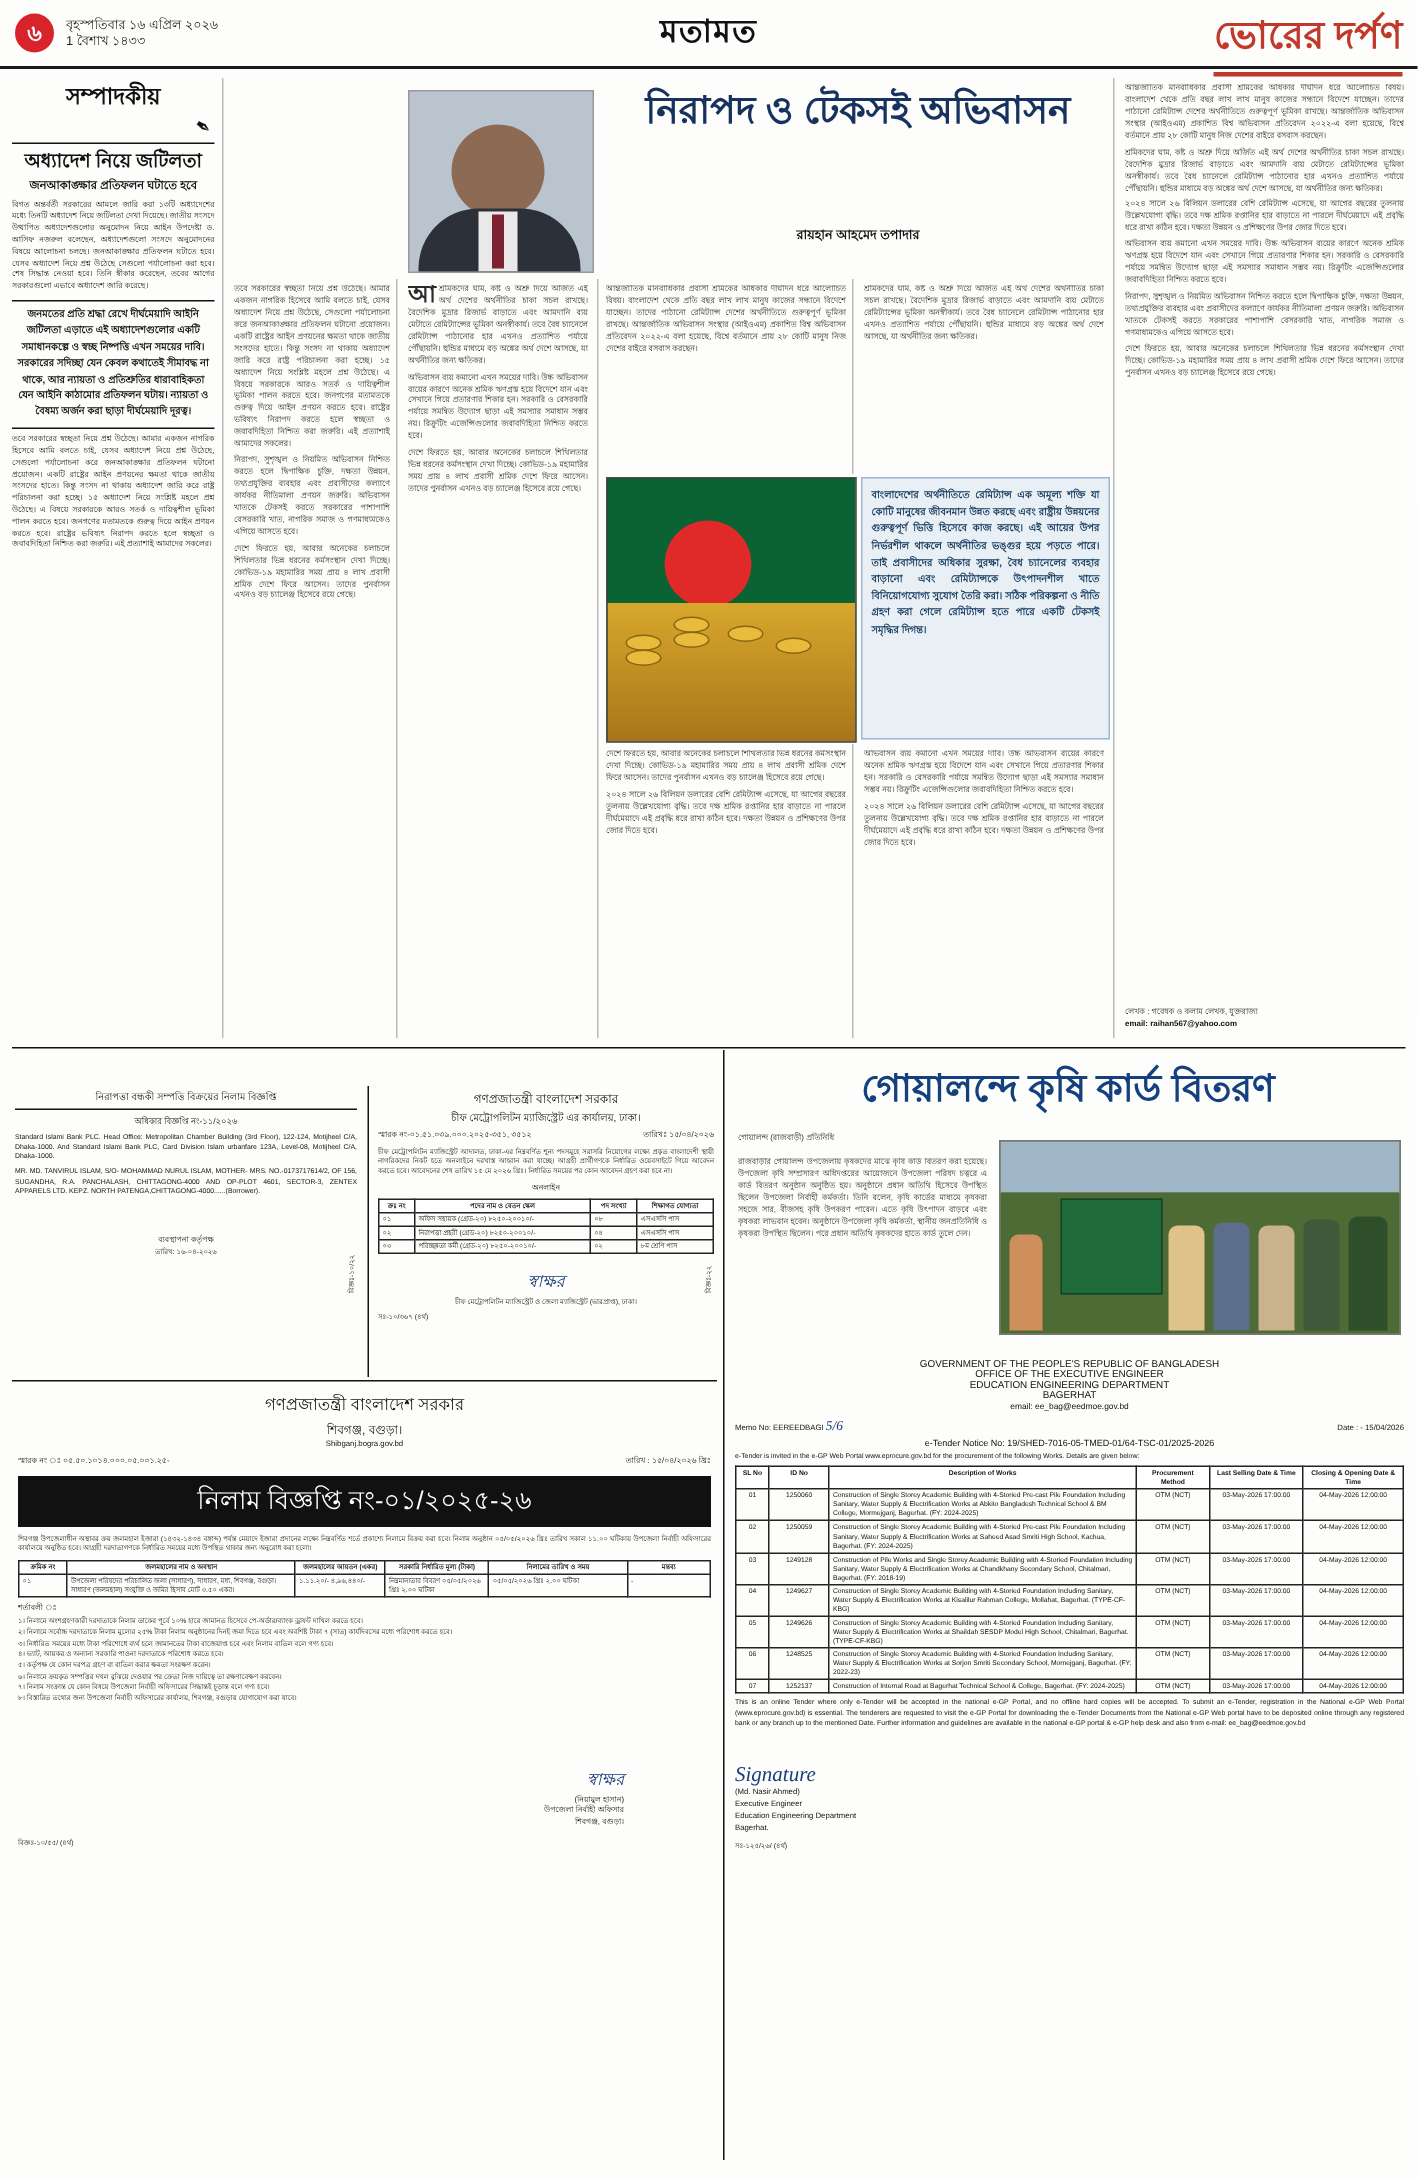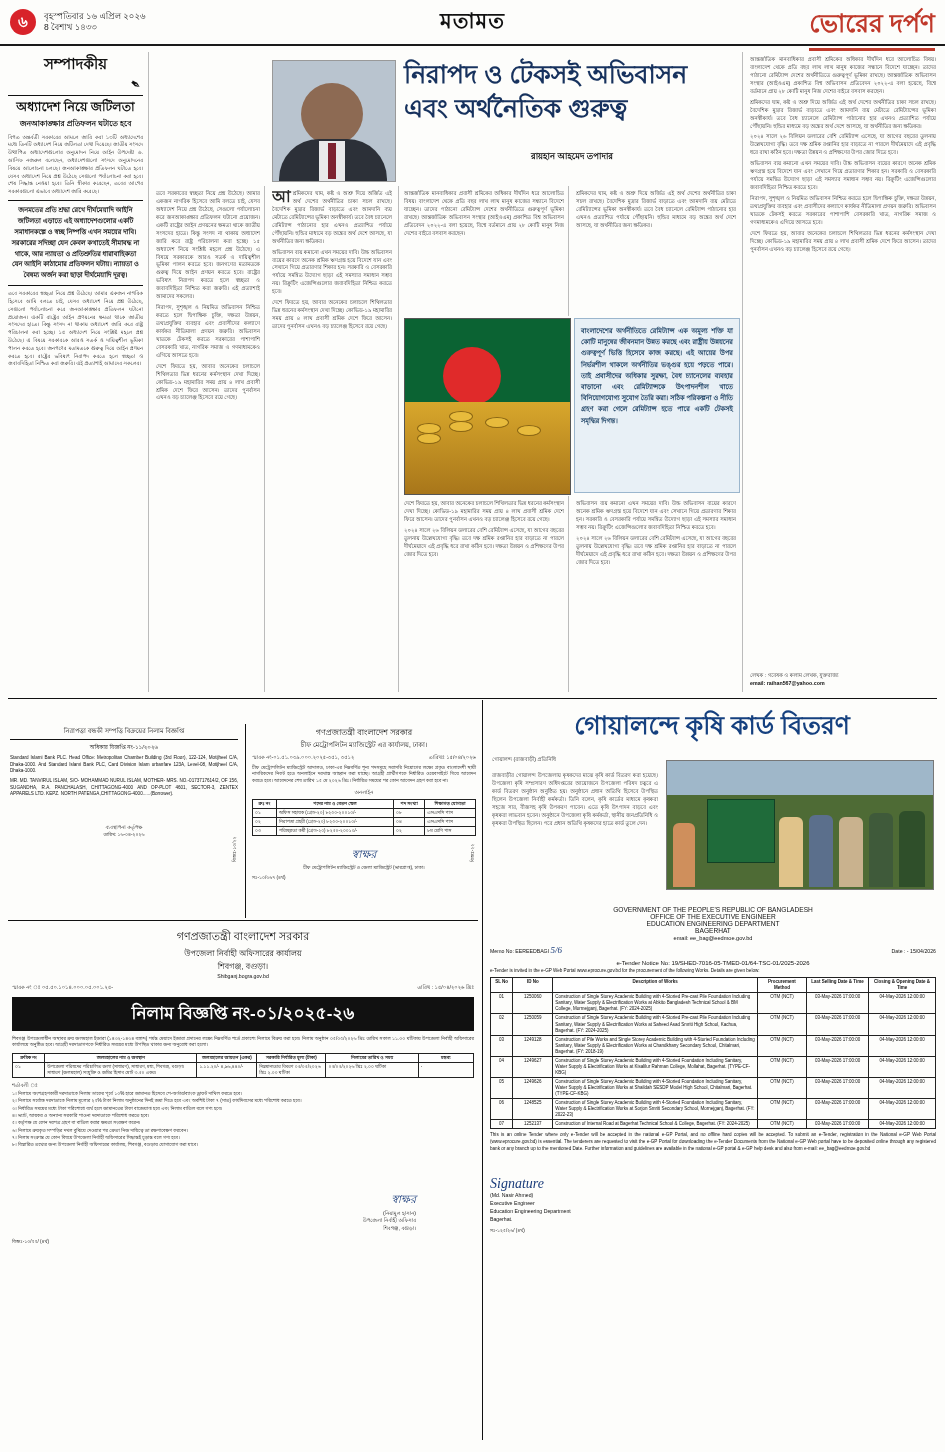--- a/index.html
+++ b/index.html
@@ -27,21 +27,21 @@
   .ed-body{font-size:5.2px;line-height:1.5;text-align:justify;}
   .ed-callout{border-top:1px solid #111;border-bottom:1px solid #111;margin:4px 0;padding:4px 2px;font-size:6.6px;line-height:1.65;text-align:center;font-weight:bold;}
 
   
   .op-photo{position:absolute;left:272px;top:60px;width:122px;height:120px;background:#b9c4cf;border:1px solid #999;overflow:hidden;}
   .op-photo .face{position:absolute;left:28px;top:22px;width:62px;height:62px;border-radius:50%;background:#8d6a53;}
   .op-photo .suit{position:absolute;left:6px;top:78px;width:108px;height:48px;background:#2c3038;border-radius:40px 40px 0 0;}
   .op-photo .shirt{position:absolute;left:46px;top:80px;width:26px;height:40px;background:#e9e9ea;}
   .op-photo .tie{position:absolute;left:55px;top:82px;width:8px;height:36px;background:#7d2230;}
 
-  .op-title{position:absolute;left:404px;top:58px;width:336px;text-align:left;font-size:25px;font-weight:bold;line-height:1.35;color:#17325e;}
+  .op-title{position:absolute;left:404px;top:58px;width:336px;text-align:center;font-size:25px;font-weight:bold;line-height:1.35;color:#17325e;}
   .op-byline{position:absolute;left:404px;top:150px;width:336px;text-align:center;font-size:8.5px;font-weight:bold;}
 
   
   .money{position:absolute;left:404px;top:318px;width:165px;height:175px;background:#0b2a14;overflow:hidden;border:1px solid #555;}
   .money .flaggreen{position:absolute;inset:0;background:#0b6333;}
   .money .flagred{position:absolute;left:38px;top:28px;width:58px;height:58px;border-radius:50%;background:#e02a2a;}
   .money .coinstack{position:absolute;bottom:0;left:0;right:0;height:92px;background:linear-gradient(180deg,#d8a72c,#a8761a);}
   .money .c{position:absolute;border-radius:50%;background:#e8bb3c;border:1px solid #8a6614;}
 
   .pullquote{position:absolute;left:574px;top:318px;width:166px;height:175px;background:#e8f0f6;border:1px solid #9bb6cd;padding:6px;box-sizing:border-box;font-size:6.6px;line-height:1.7;text-align:justify;font-weight:bold;color:#143a5e;}
@@ -68,21 +68,21 @@
 </style>
 </head>
 <body>
 
 <div class="page">
 
   <div class="masthead">
     <div class="pageno-circle">৬</div>
     <div class="datestack">
       <div>বৃহস্পতিবার ১৬ এপ্রিল ২০২৬</div>
-      <div>8 বৈশাখ ১৪৩৩</div>
+      <div>1 বৈশাখ ১৪৩৩</div>
     </div>
     <div class="section-title">মতামত</div>
     <div class="brand">
       <div class="bn">ভোরের দর্পণ</div>
       <div class="rule"></div>
     </div>
   </div>
 
   <div class="editorial">
     <div class="ed-title">সম্পাদকীয়</div>
@@ -109,21 +109,20 @@
 
   <div class="op-photo">
     <div class="face"></div>
     <div class="suit"></div>
     <div class="shirt"></div>
     <div class="tie"></div>
   </div>
 
   <div class="op-title">
     <div>নিরাপদ ও টেকসই অভিবাসন</div>
-    <div>এবং অর্থনৈতিক গুরুত্ব</div>
   </div>
   <div class="op-byline">রায়হান আহমেদ তপাদার</div>
 
   <div class="txt" style="position:absolute;left:156px;top:190px;width:104px;height:500px;overflow:hidden;">
     <p>তবে সরকারের স্বচ্ছতা নিয়ে প্রশ্ন উঠেছে। আমার একজন নাগরিক হিসেবে আমি বলতে চাই, যেসব অধ্যাদেশ নিয়ে প্রশ্ন উঠেছে, সেগুলো পর্যালোচনা করে জনআকাঙ্ক্ষার প্রতিফলন ঘটানো প্রয়োজন। একটি রাষ্ট্রের আইন প্রণয়নের ক্ষমতা থাকে জাতীয় সংসদের হাতে। কিন্তু সংসদ না থাকায় অধ্যাদেশ জারি করে রাষ্ট্র পরিচালনা করা হচ্ছে। ১৫ অধ্যাদেশ নিয়ে সংশ্লিষ্ট মহলে প্রশ্ন উঠেছে। এ বিষয়ে সরকারকে আরও সতর্ক ও দায়িত্বশীল ভূমিকা পালন করতে হবে। জনগণের মতামতকে গুরুত্ব দিয়ে আইন প্রণয়ন করতে হবে। রাষ্ট্রের ভবিষ্যৎ নিরাপদ করতে হলে স্বচ্ছতা ও জবাবদিহিতা নিশ্চিত করা জরুরি। এই প্রত্যাশাই আমাদের সকলের।</p>
     <p>নিরাপদ, সুশৃঙ্খল ও নিয়মিত অভিবাসন নিশ্চিত করতে হলে দ্বিপাক্ষিক চুক্তি, দক্ষতা উন্নয়ন, তথ্যপ্রযুক্তির ব্যবহার এবং প্রবাসীদের কল্যাণে কার্যকর নীতিমালা প্রণয়ন জরুরি। অভিবাসন খাতকে টেকসই করতে সরকারের পাশাপাশি বেসরকারি খাত, নাগরিক সমাজ ও গণমাধ্যমকেও এগিয়ে আসতে হবে।</p>
     <p>দেশে ফিরতে হয়, আবার অনেকের চলাচলে শিথিলতার ভিন্ন ধরনের কর্মসংস্থান দেখা দিচ্ছে। কোভিড-১৯ মহামারির সময় প্রায় ৪ লাখ প্রবাসী শ্রমিক দেশে ফিরে আসেন। তাদের পুনর্বাসন এখনও বড় চ্যালেঞ্জ হিসেবে রয়ে গেছে।</p>
   </div>
 
   <div class="txt" style="position:absolute;left:272px;top:190px;width:120px;height:500px;overflow:hidden;">
@@ -244,28 +243,27 @@
       </tbody>
     </table>
     <div class="ctr sig" style="margin-top:10px;">স্বাক্ষর</div>
     <div class="ctr tiny">চীফ মেট্রোপলিটন ম্যাজিস্ট্রেট ও জেলা ম্যাজিস্ট্রেট (ভারপ্রাপ্ত), ঢাকা।</div>
     <div class="tiny" style="margin-top:4px;">সঃ-১০/৩৬৭ (৪র্থ)</div>
   </div>
   <div class="tiny" style="position:absolute;left:470px;top:862px;transform:rotate(-90deg);transform-origin:left top;">বিজ্ঞঃ-২২</div>
 
   <div style="position:absolute;left:12px;top:928px;width:462px;">
     <div class="ctr b" style="font-size:11px;">গণপ্রজাতন্ত্রী বাংলাদেশ সরকার</div>
-    <div class="ctr b" style="font-size:8px;">উপজেলা নির্বাহী অফিসারের কার্যালয়</div>
     <div class="ctr b" style="font-size:8px;">শিবগঞ্জ, বগুড়া।</div>
     <div class="ctr tiny2">Shibganj.bogra.gov.bd</div>
     <div style="display:flex;justify-content:space-between;margin-top:3px;">
       <span class="tiny2">স্মারক নং ঃ ০৫.৫০.১০১৪.০০০.০৫.০০১.২৫-</span>
       <span class="tiny2">তারিখ : ১৫/০৪/২০২৬ খ্রিঃ</span>
     </div>
-    <div style="background:#111;color:#fff;text-align:center;font-size:17px;font-weight:bold;padding:3px 16px;margin:5px 0;">নিলাম বিজ্ঞপ্তি নং-০১/২০২৫-২৬</div>
+    <div style="background:#111;color:#fff;text-align:center;font-size:17px;font-weight:normal;padding:3px 16px;margin:5px 0;">নিলাম বিজ্ঞপ্তি নং-০১/২০২৫-২৬</div>
     <div class="tiny" style="text-align:justify;">শিবগঞ্জ উপজেলাধীন অস্থাবর ক্রয় জলমহাল ইজারা (১৪৩২-১৪৩৪ বঙ্গাব্দ) পর্যন্ত মেয়াদে ইজারা প্রদানের লক্ষ্যে নিম্নবর্ণিত শর্তে প্রকাশ্যে নিলামে বিক্রয় করা হবে। নিলাম অনুষ্ঠান ০৫/০৫/২০২৬ খ্রিঃ তারিখ সকাল ১১.০০ ঘটিকায় উপজেলা নির্বাহী অফিসারের কার্যালয়ে অনুষ্ঠিত হবে। আগ্রহী দরদাতাগণকে নির্ধারিত সময়ের মধ্যে উপস্থিত থাকার জন্য অনুরোধ করা হলো।</div>
 
     <table class="grid" style="margin-top:4px;">
       <thead>
           <tr>
         <th style="width:7%">ক্রমিক নং</th>
         <th style="width:33%">জলমহালের নাম ও অবস্থান</th>
         <th style="width:13%">জলমহালের আয়তন (একর)</th>
         <th style="width:15%">সরকারি নির্ধারিত মূল্য (টাকা)</th>
         <th style="width:20%">নিলামের তারিখ ও সময়</th>

